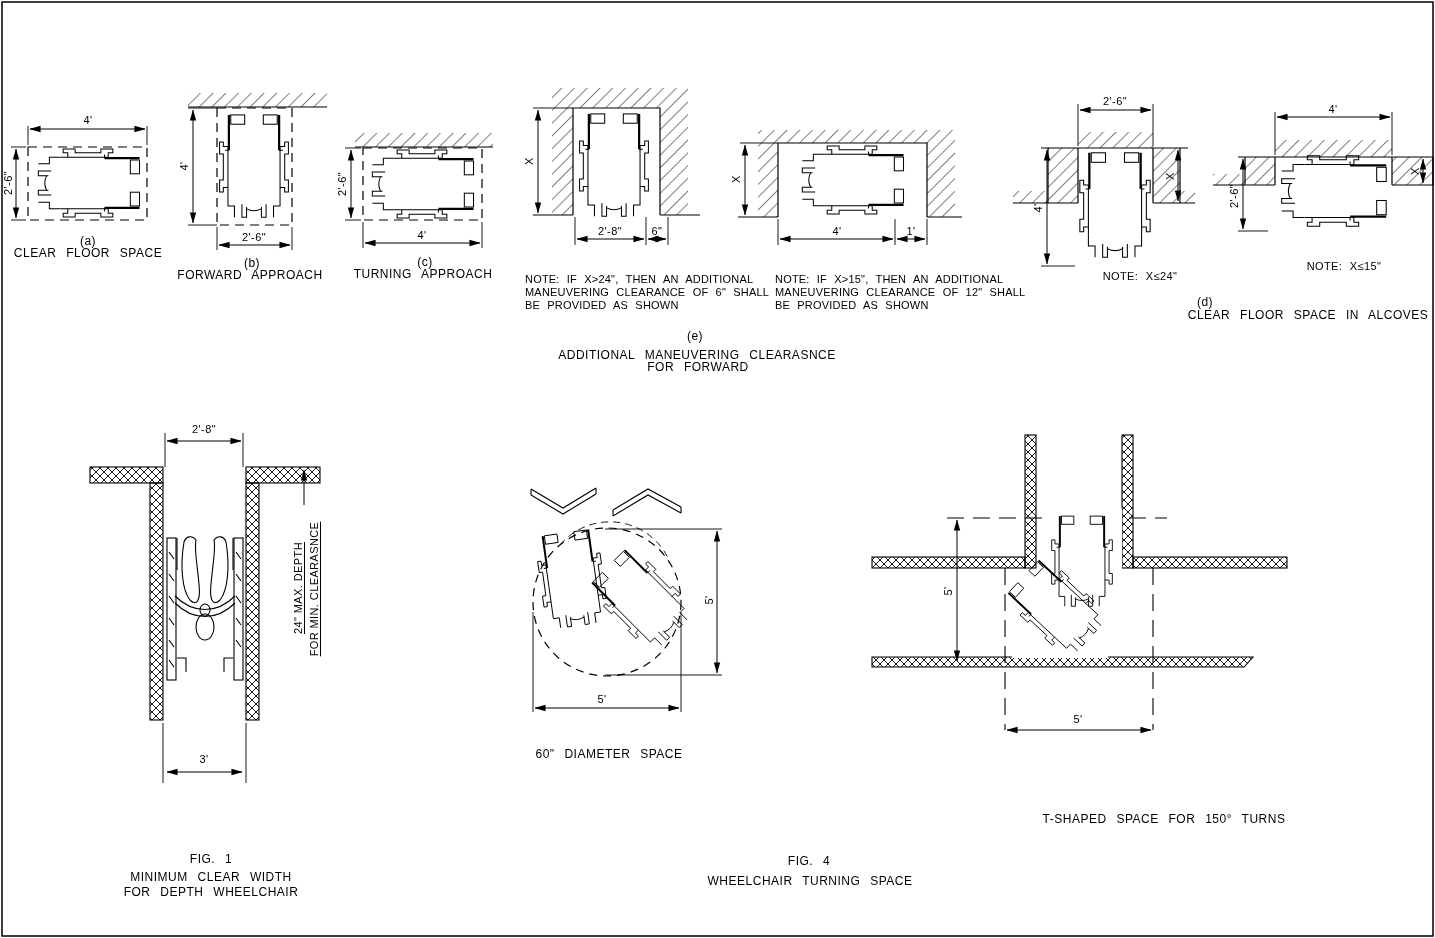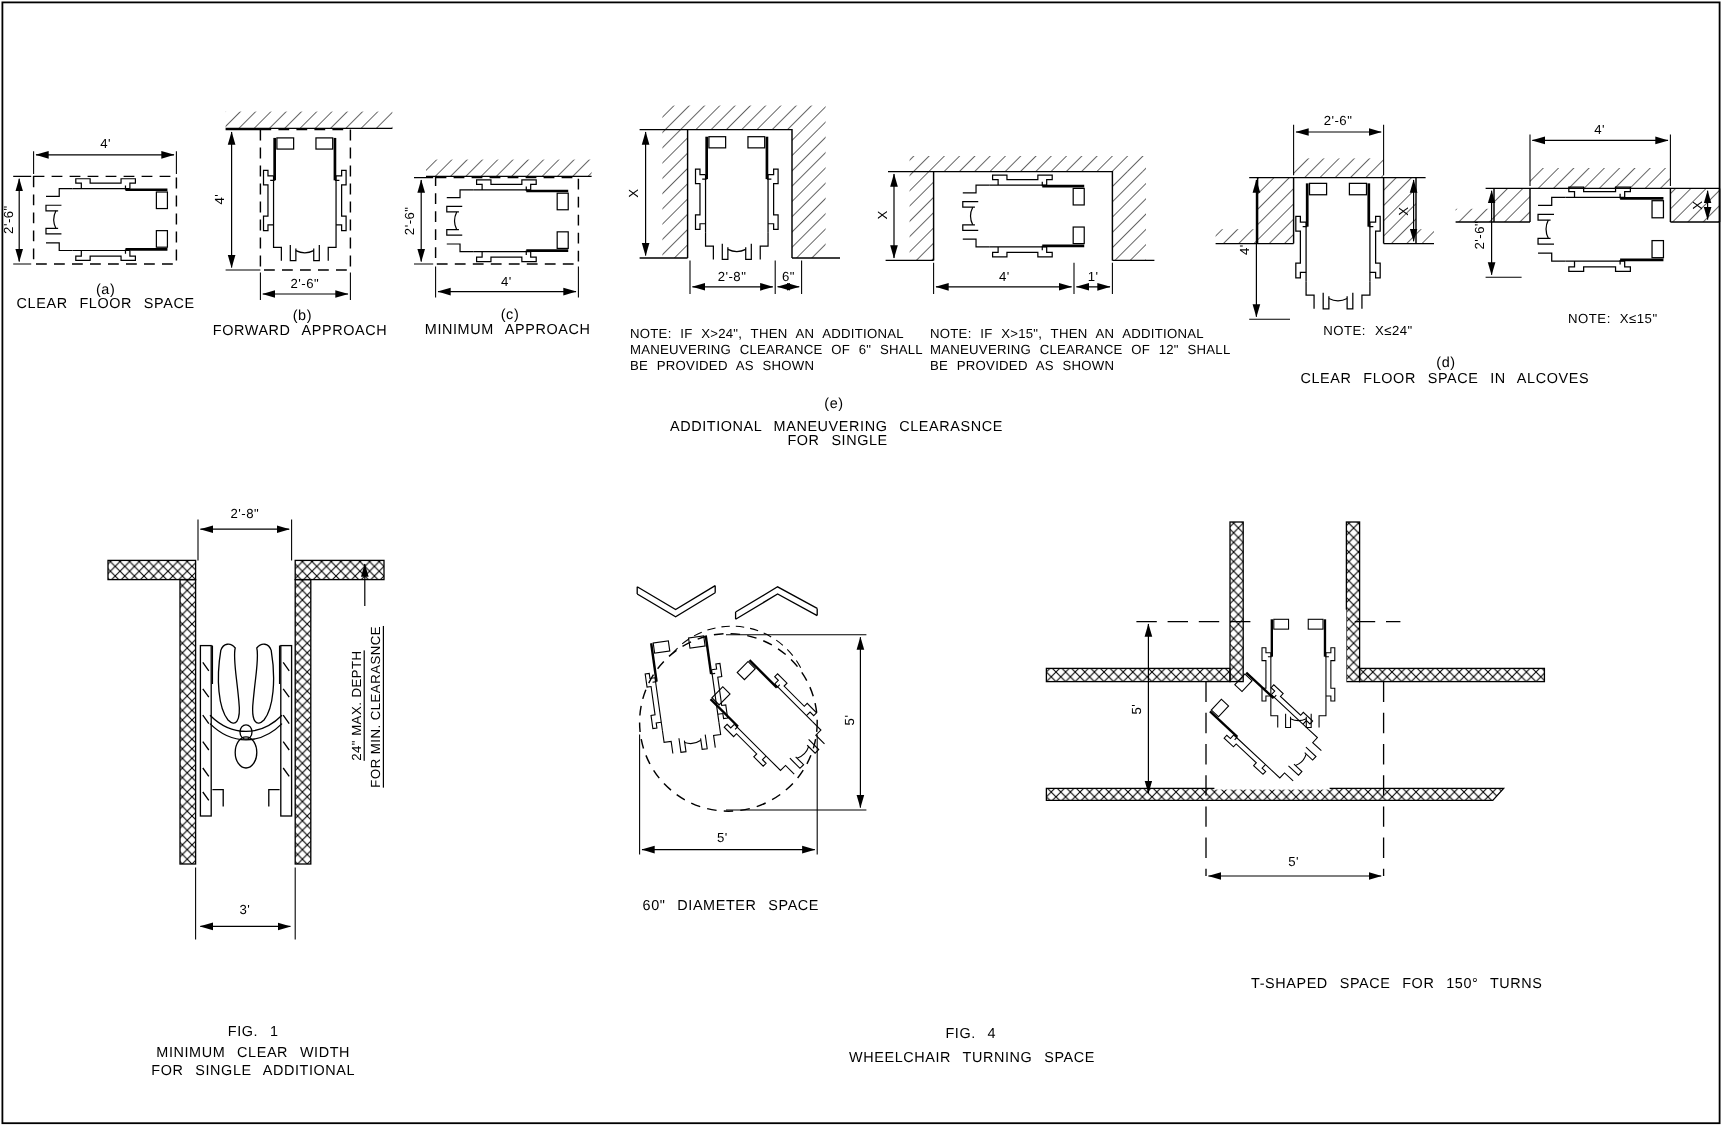--- a/index.html
+++ b/index.html
@@ -205,60 +205,60 @@
 <div class="lbl cap" style="left:88px;top:253px">CLEAR FLOOR SPACE</div>
 
 <div class="vlbl" style="left:184px;top:166px">4'</div>
 <div class="lbl" style="left:254px;top:237px">2'-6"</div>
 <div class="lbl cap" style="left:252px;top:263px">(b)</div>
 <div class="lbl cap" style="left:250px;top:275px">FORWARD APPROACH</div>
 
 <div class="vlbl" style="left:342px;top:184px">2'-6"</div>
 <div class="lbl" style="left:422px;top:235px">4'</div>
 <div class="lbl cap" style="left:425px;top:262px">(c)</div>
-<div class="lbl cap" style="left:423px;top:274px">MINIMUM APPROACH</div>
+<div class="lbl cap" style="left:423px;top:274px">TURNING APPROACH</div>
 
 <div class="vlbl" style="left:529px;top:161px">X</div>
 <div class="lbl" style="left:610px;top:231px">2'-8"</div>
 <div class="lbl" style="left:657px;top:231px">6"</div>
 <div class="note" style="left:525px;top:273px">NOTE: IF X&gt;24", THEN AN ADDITIONAL</div>
 <div class="note" style="left:525px;top:286px">MANEUVERING CLEARANCE OF 6" SHALL</div>
 <div class="note" style="left:525px;top:299px">BE PROVIDED AS SHOWN</div>
 
 <div class="vlbl" style="left:736px;top:179px">X</div>
 <div class="lbl" style="left:837px;top:231px">4'</div>
 <div class="lbl" style="left:911px;top:231px">1'</div>
 <div class="note" style="left:775px;top:273px">NOTE: IF X&gt;15", THEN AN ADDITIONAL</div>
 <div class="note" style="left:775px;top:286px">MANEUVERING CLEARANCE OF 12" SHALL</div>
 <div class="note" style="left:775px;top:299px">BE PROVIDED AS SHOWN</div>
 
 <div class="lbl cap" style="left:695px;top:336px">(e)</div>
 <div class="lbl cap" style="left:697px;top:355px">ADDITIONAL MANEUVERING CLEARASNCE</div>
-<div class="lbl cap" style="left:698px;top:367px">FOR SINGLE</div>
+<div class="lbl cap" style="left:698px;top:367px">FOR FORWARD</div>
 
 <div class="lbl" style="left:1115px;top:101px">2'-6"</div>
 <div class="vlbl" style="left:1038px;top:208px">4'</div>
 <div class="vlbl" style="left:1170px;top:176px">X</div>
 <div class="lbl" style="left:1140px;top:276px">NOTE: X≤24"</div>
 
 <div class="lbl" style="left:1333px;top:109px">4'</div>
 <div class="vlbl" style="left:1234px;top:196px">2'-6"</div>
 <div class="vlbl" style="left:1415px;top:171px">X</div>
 <div class="lbl" style="left:1344px;top:266px">NOTE: X≤15"</div>
 
 <div class="lbl cap" style="left:1205px;top:302px">(d)</div>
-<div class="lbl cap" style="left:1204px;top:315px">CLEAR FLOOR SPACE IN ALCOVES</div>
+<div class="lbl cap" style="left:1308px;top:315px">CLEAR FLOOR SPACE IN ALCOVES</div>
 
 <div class="lbl" style="left:204px;top:429px">2'-8"</div>
 <div class="lbl" style="left:204px;top:759px">3'</div>
 <div class="vlbl und" style="left:298px;top:588px">24" MAX. DEPTH</div>
 <div class="vlbl und" style="left:314px;top:589px">FOR MIN. CLEARASNCE</div>
 <div class="lbl cap" style="left:211px;top:859px">FIG. 1</div>
 <div class="lbl cap" style="left:211px;top:877px">MINIMUM CLEAR WIDTH</div>
-<div class="lbl cap" style="left:211px;top:892px">FOR SINGLE ADDITIONAL</div>
+<div class="lbl cap" style="left:211px;top:892px">FOR DEPTH WHEELCHAIR</div>
 
 <div class="vlbl" style="left:709px;top:600px">5'</div>
 <div class="lbl" style="left:602px;top:699px">5'</div>
 <div class="lbl cap" style="left:609px;top:754px">60" DIAMETER SPACE</div>
 
 <div class="vlbl" style="left:948px;top:591px">5'</div>
 <div class="lbl" style="left:1078px;top:719px">5'</div>
 <div class="lbl cap" style="left:1164px;top:819px">T-SHAPED SPACE FOR 150° TURNS</div>
 
 <div class="lbl cap" style="left:809px;top:861px">FIG. 4</div>

